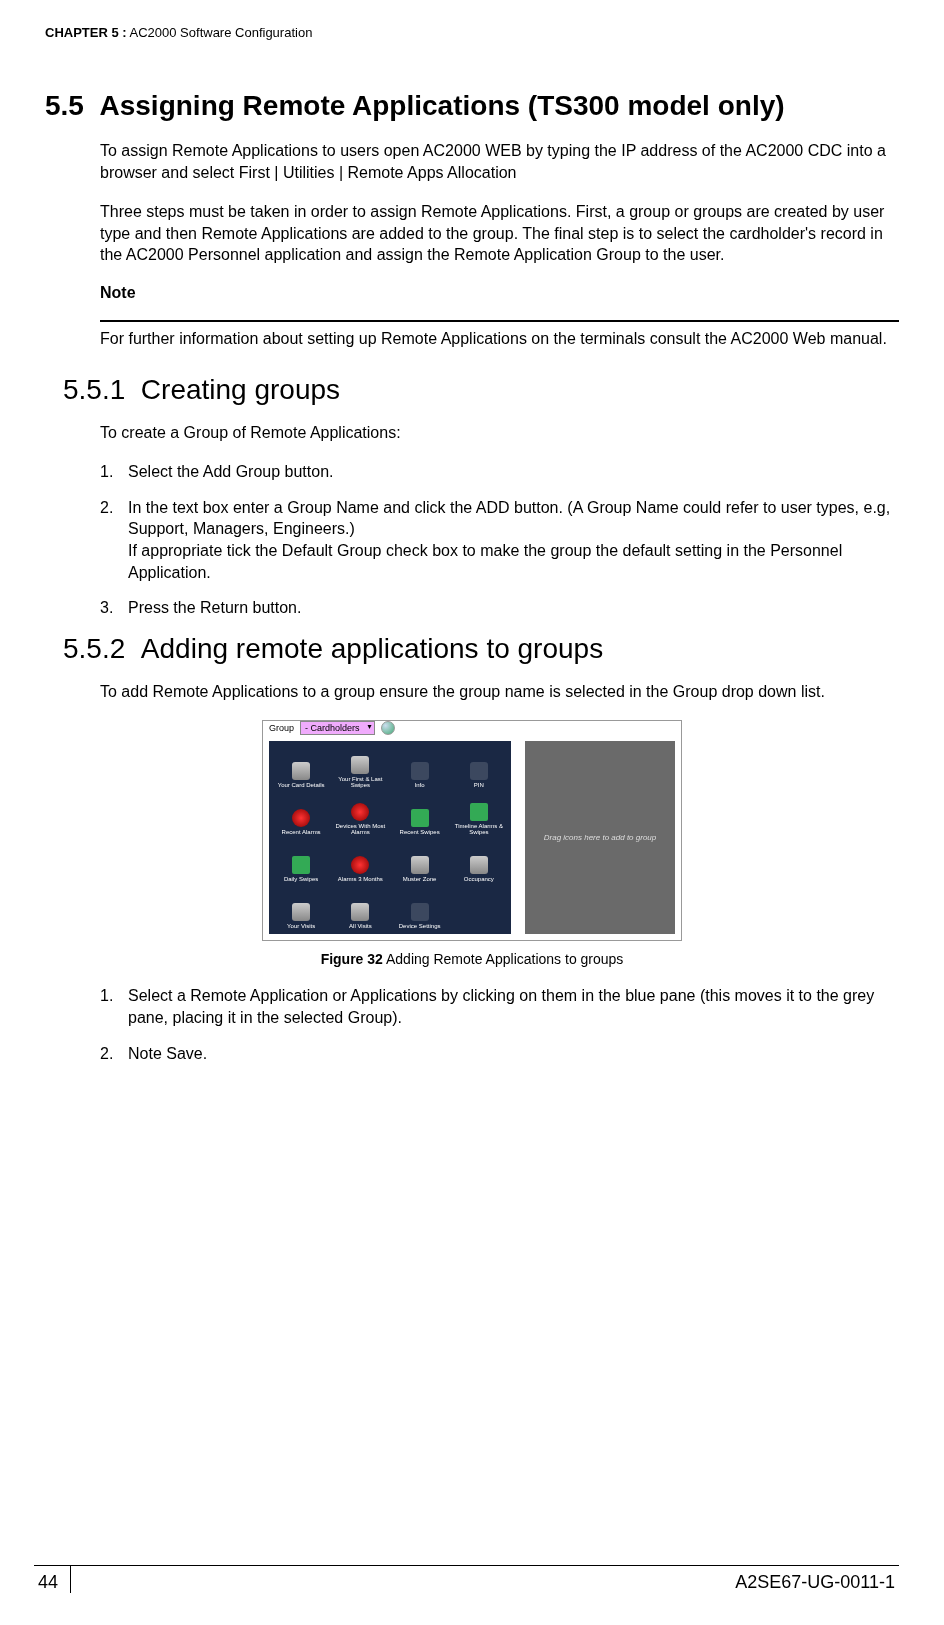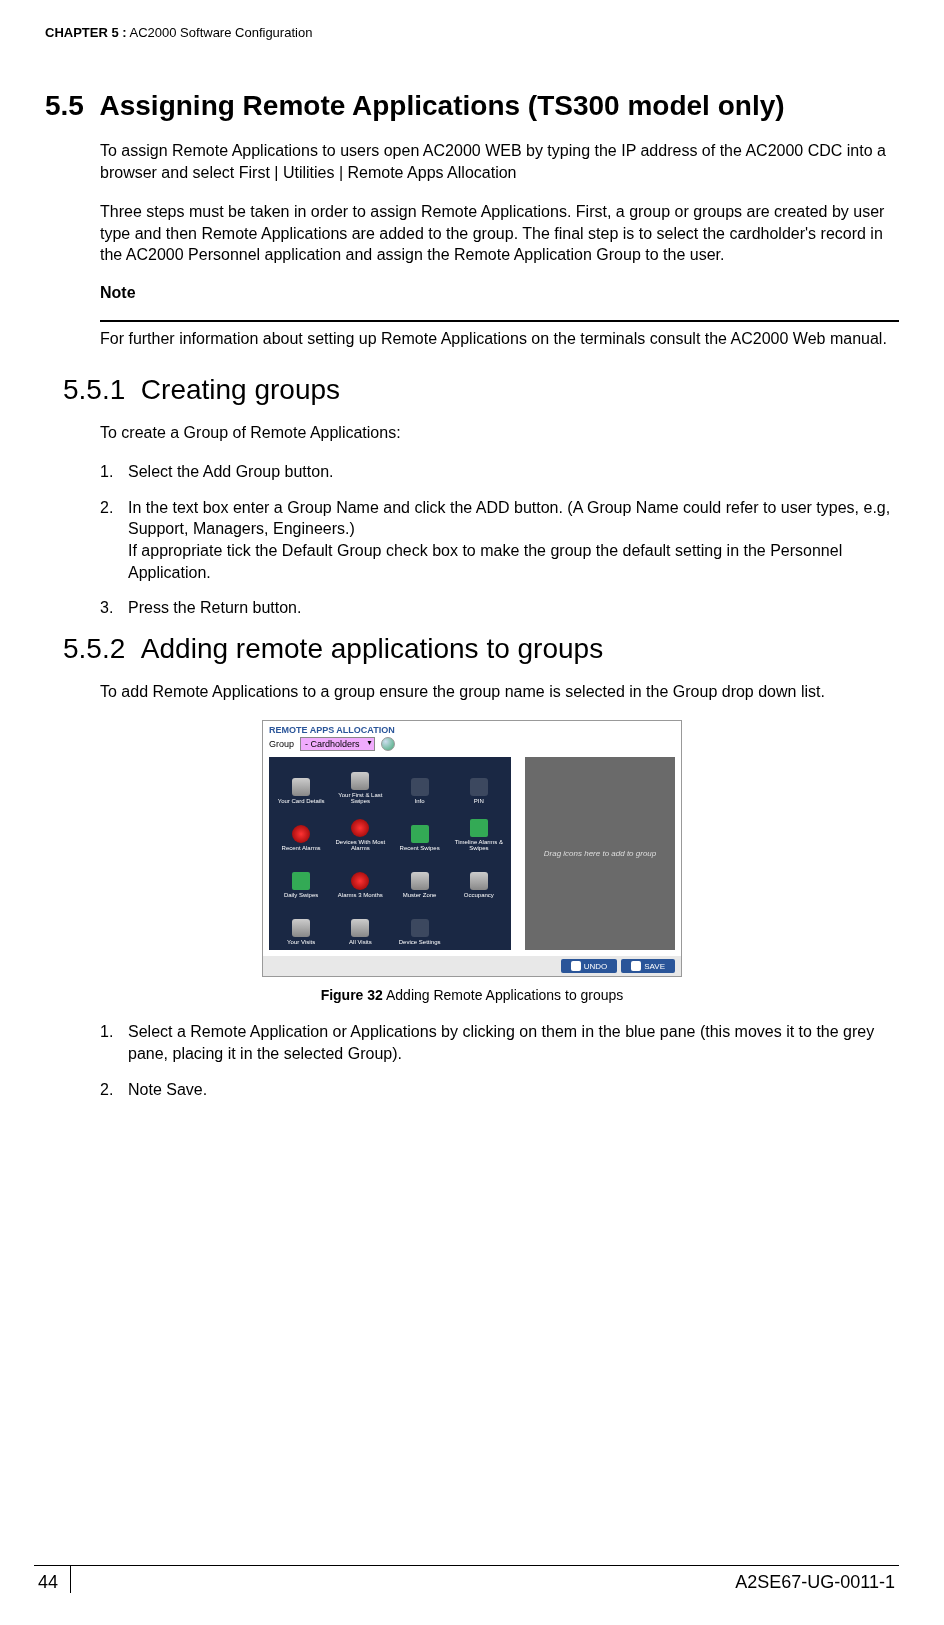--- a/index.html
+++ b/index.html
@@ -252,21 +252,20 @@
 
 <h2 class="h2">
   <span>5.5.2</span>&nbsp;&nbsp;<span>Adding remote applications to groups</span>
 </h2>
 <p class="body-text">
   <span>To add Remote Applications to a group ensure the group name is selected in the </span><b>Group</b><span> drop down list.</span>
 </p>
 
 <div class="figure-wrap">
   <div class="figure">
-    <div class="fig-header">REMOTE APPS ALLOCATION</div>
     <div class="fig-group-row">
       <span>Group</span>
       <span class="fig-select">- Cardholders</span>
       <span class="fig-round"></span>
     </div>
     <div class="fig-body">
       <div class="fig-blue-pane">
         <div class="tile">
             <div class="tile-icon ppl"></div>
             <span>Your Card Details</span>
@@ -324,24 +323,20 @@
             <span>All Visits</span>
           </div>
         <div class="tile">
             <div class="tile-icon"></div>
             <span>Device Settings</span>
           </div>
         <div class="tile"></div>
       </div>
       <div class="fig-grey-pane">Drag icons here to add to group</div>
     </div>
-    <div class="fig-footer">
-      <div class="fig-btn">UNDO</div>
-      <div class="fig-btn">SAVE</div>
-    </div>
   </div>
 </div>
 
 <p class="caption">
   <span class="fig-label">Figure 32</span><span> Adding Remote Applications to groups</span>
 </p>
 
 <div class="list">
   <div class="list-item">
     <div class="list-num">1.</div>

